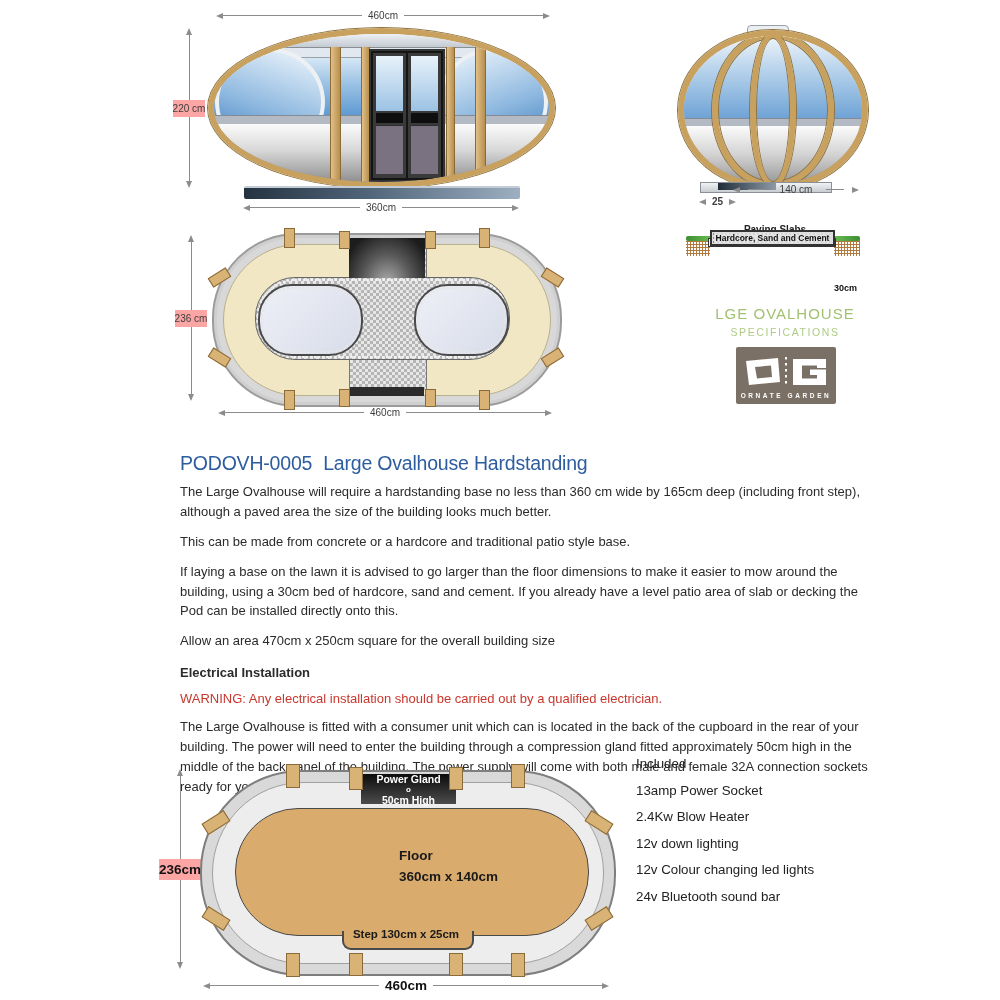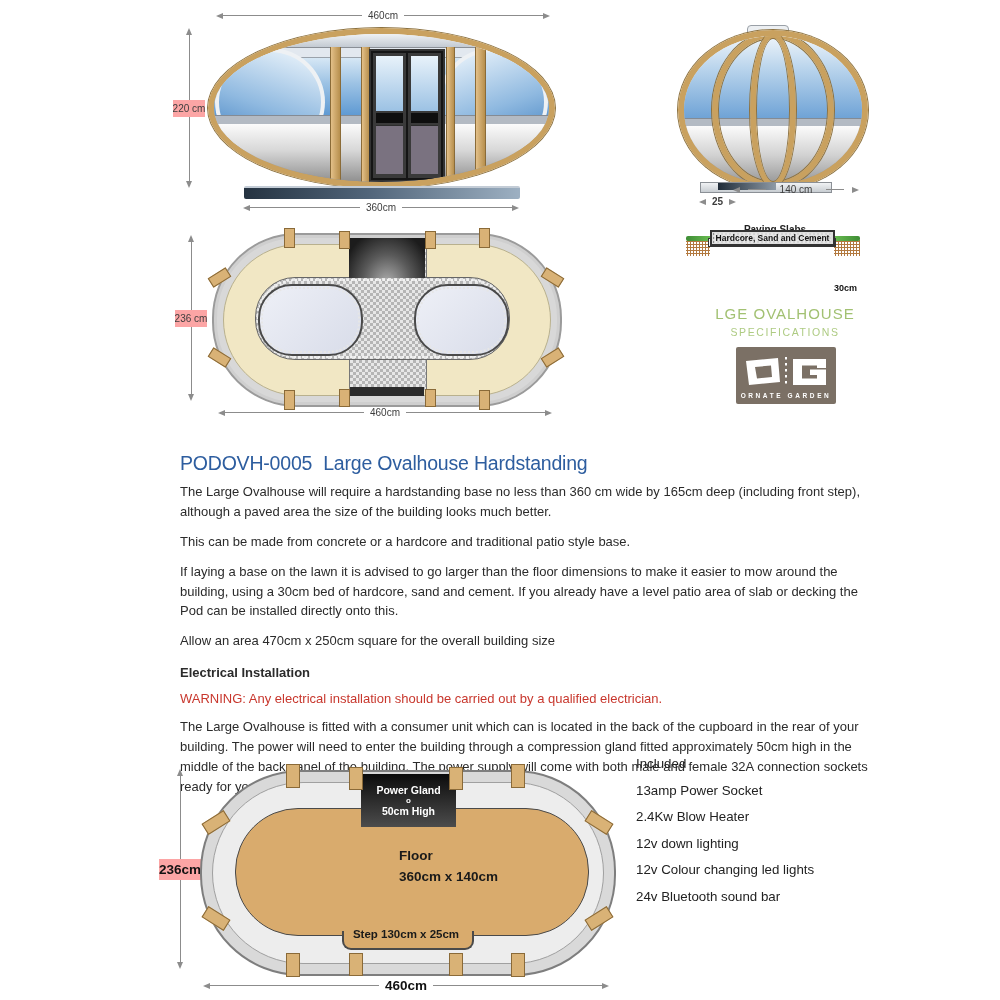--- a/index.html
+++ b/index.html
@@ -239,21 +239,21 @@
         <div class="ad"></div>
     </div>
     <div class="abs" style="left:200px;top:770px;width:412px;height:202px;border-radius:101px;background:#d9d9d9;border:2px solid #7e7e7e;">
       <div class="abs" style="left:10px;top:10px;right:10px;bottom:10px;border-radius:91px;background:#ededed;border:1px solid #a0a0a0;"></div>
     </div>
     <div class="abs" style="left:235px;top:808px;width:352px;height:126px;border-radius:63px;background:#d9ab6d;border:1.5px solid #4a4a4a;"></div>
 
     <div class="abs" style="left:342px;top:931px;width:128px;height:17px;background:#d9ab6d;border:2px solid #4a4a4a;border-top:none;border-radius:0 0 9px 9px;"></div>
     <div class="abs" style="left:337px;top:928px;width:138px;text-align:center;font-size:11.5px;font-weight:bold;color:#1a1a1a;">Step 130cm x 25cm</div>
 
-    <div class="abs" style="left:361px;top:774px;width:95px;height:53px;background:linear-gradient(180deg,#0c0c0c,#4c4c4c);display:flex;flex-direction:column;align-items:center;justify-content:center;color:#fff;font-weight:bold;">
+    <div class="abs" style="left:361px;top:774px;width:95px;height:30px;background:linear-gradient(180deg,#0c0c0c,#4c4c4c);display:flex;flex-direction:column;align-items:center;justify-content:center;color:#fff;font-weight:bold;">
       <div style="font-size:10.5px;">Power Gland</div>
       <div style="font-size:8px;line-height:9px;">o</div>
       <div style="font-size:10.5px;">50cm High</div>
     </div>
 
     <div class="abs" style="left:369px;top:845px;font-size:13.5px;font-weight:bold;color:#1a1a1a;line-height:21px;margin-left:30px;">
       <div>Floor</div>
       <div>360cm x 140cm</div>
     </div>
 

